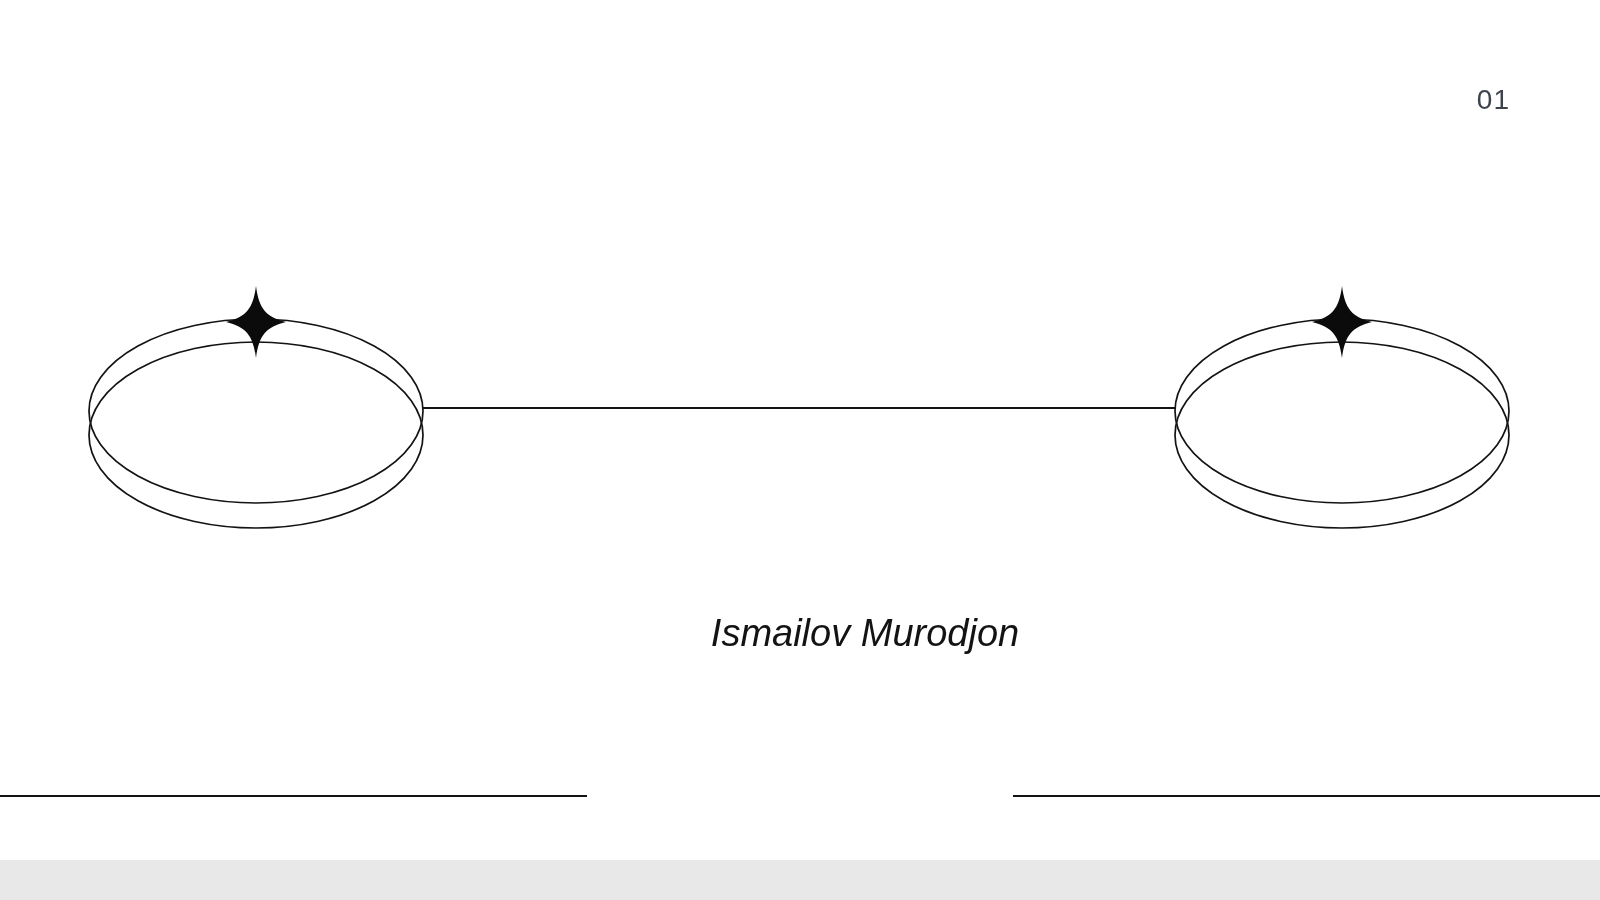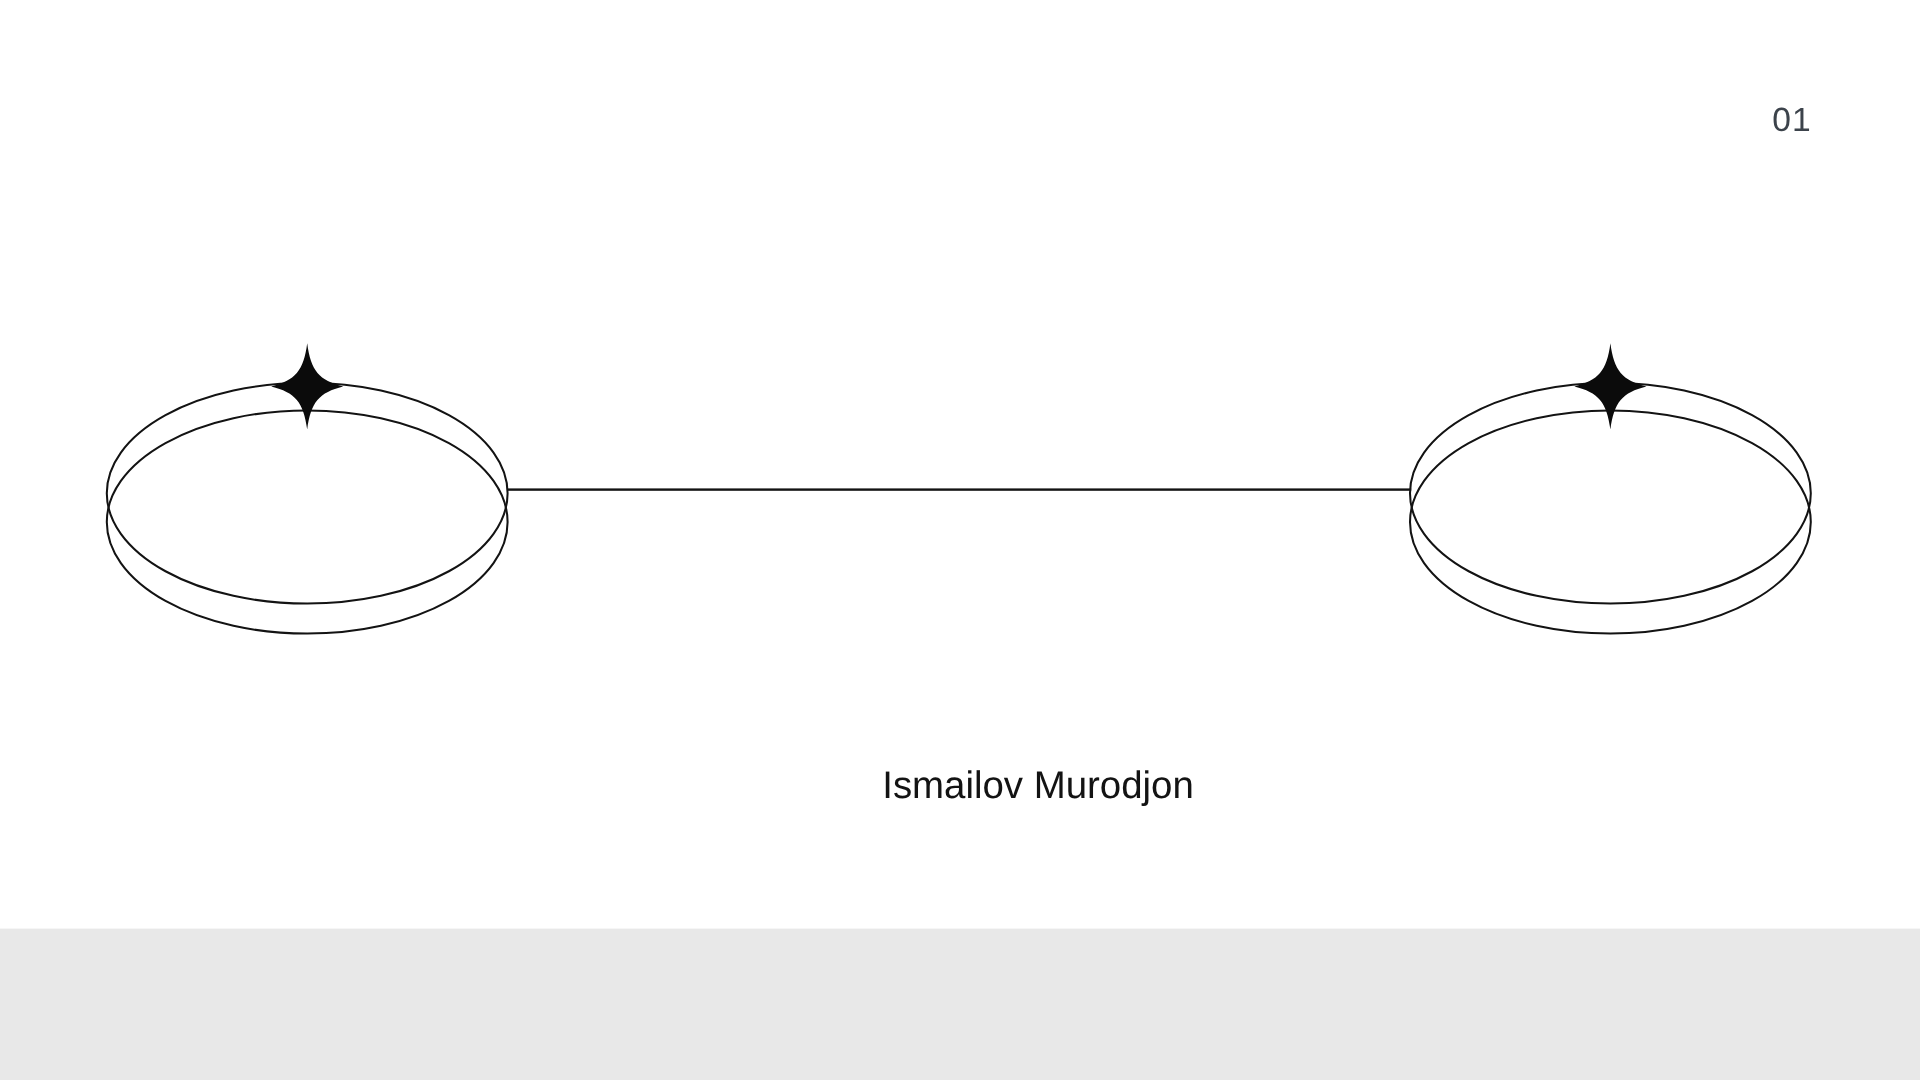--- a/index.html
+++ b/index.html
@@ -4,21 +4,21 @@
 <style>
   html, body {
     margin: 0;
     padding: 0;
     background: #e8e8e8;
     font-family: "Liberation Sans", sans-serif;
   }
   .slide {
     position: relative;
     width: 1600px;
-    height: 774px;
+    height: 860px;
     background: var(--bg, #ffffff);
     overflow: hidden;
   }
   .page-number {
     position: absolute;
     top: 86px;
     right: 90px;
     font-size: 28px;
     line-height: 1;
     letter-spacing: 1px;
@@ -47,26 +47,27 @@
   .connector-line {
     position: absolute;
     top: 407px;
     left: 423px;
     width: 753px;
     height: 2px;
     background: var(--ink, #131313);
   }
   .author {
     position: absolute;
-    top: 636px;
+    top: 612px;
     left: 865px;
     transform: translateX(-50%);
     white-space: nowrap;
-    font-size: 32px;
+    font-size: 38px;
     line-height: 1.15;
+    font-style: italic;
     font-weight: 400;
     color: var(--ink, #131313);
   }
   .footer-rule {
     position: absolute;
     top: 795px;
     height: 2px;
     background: var(--ink, #131313);
   }
   .footer-rule.left  { left: 0;      width: 587px; }

